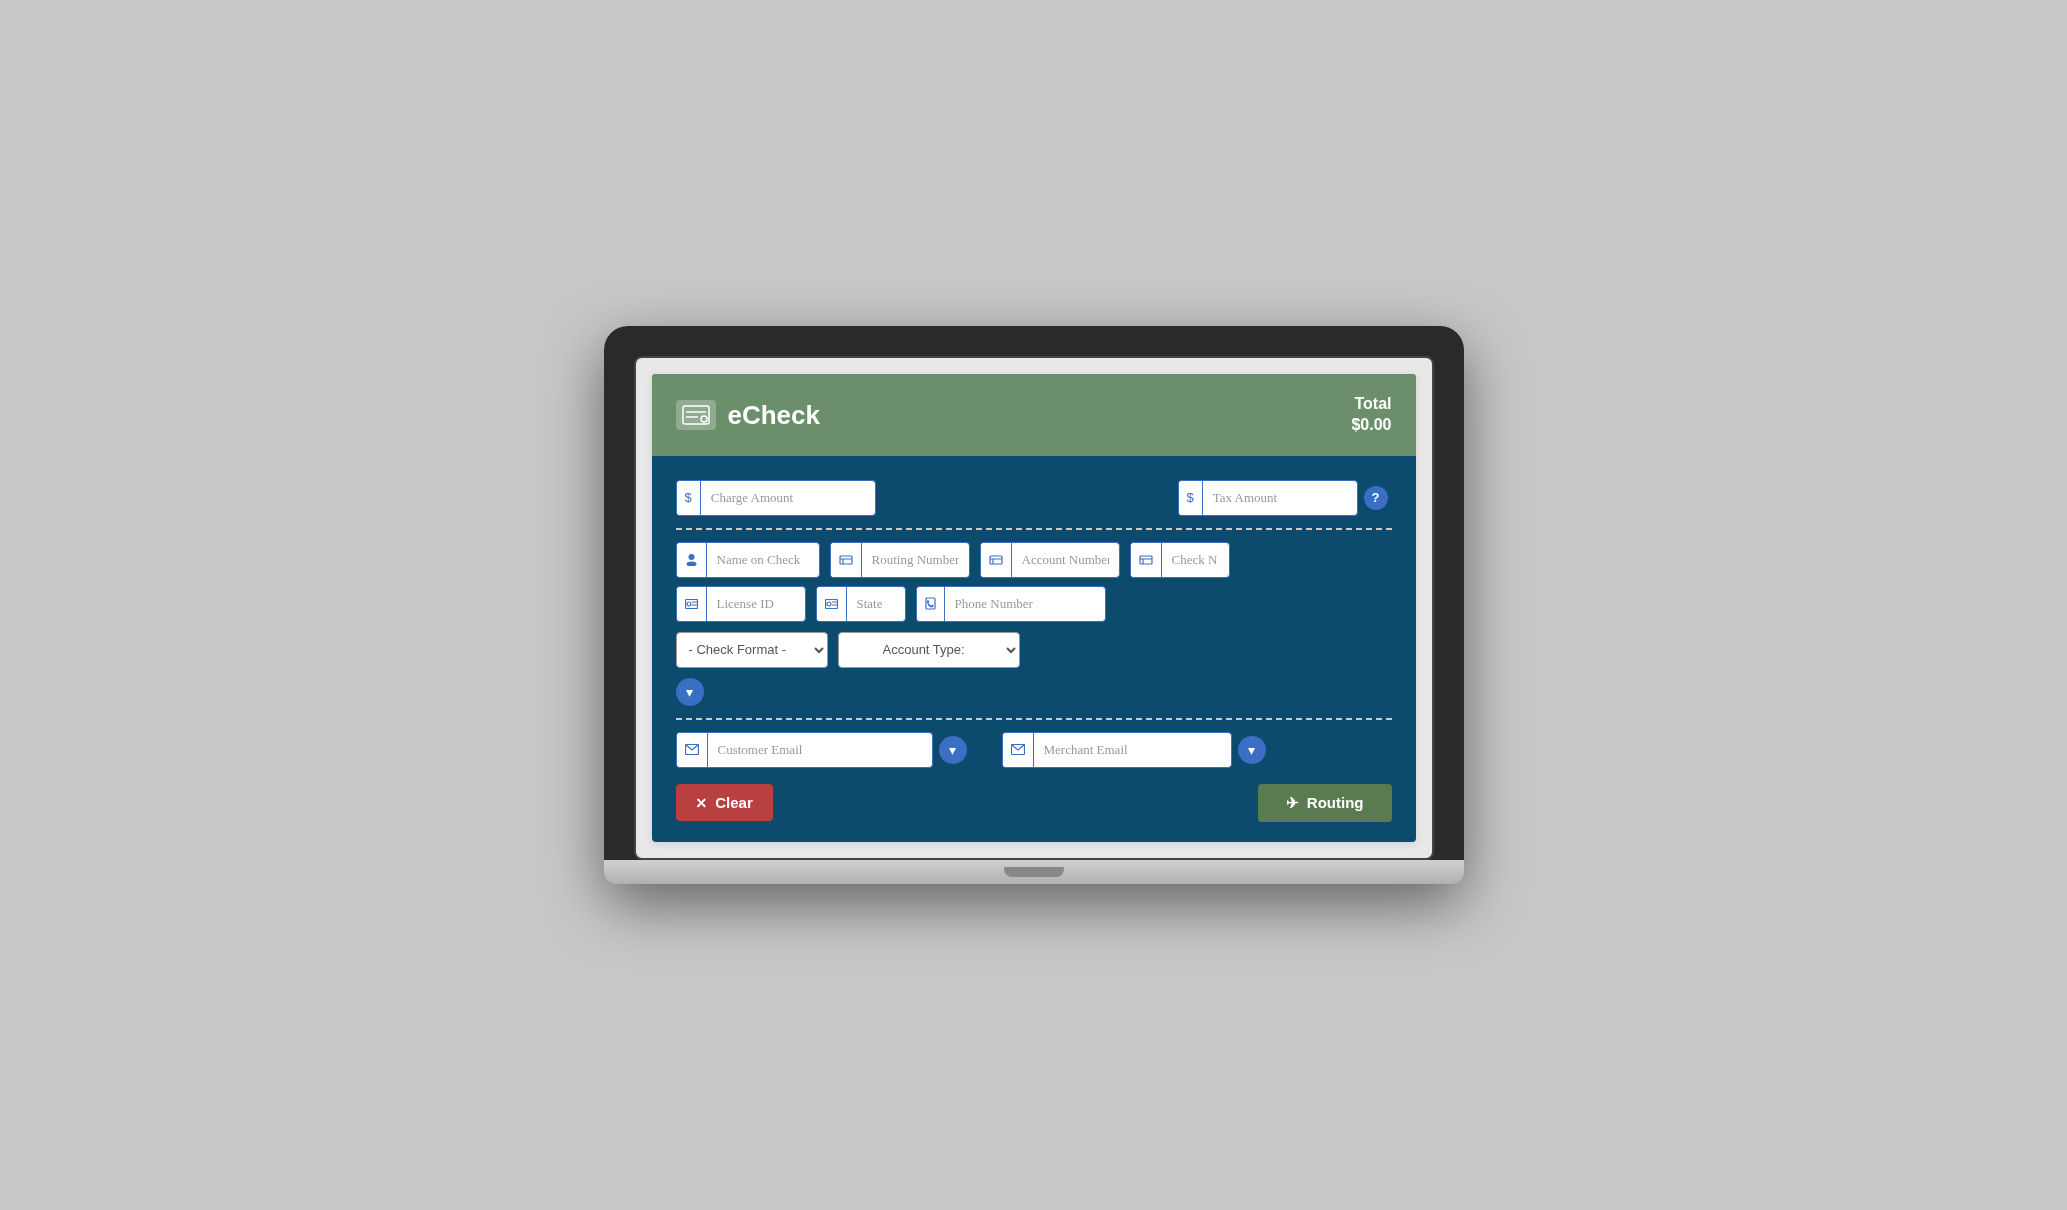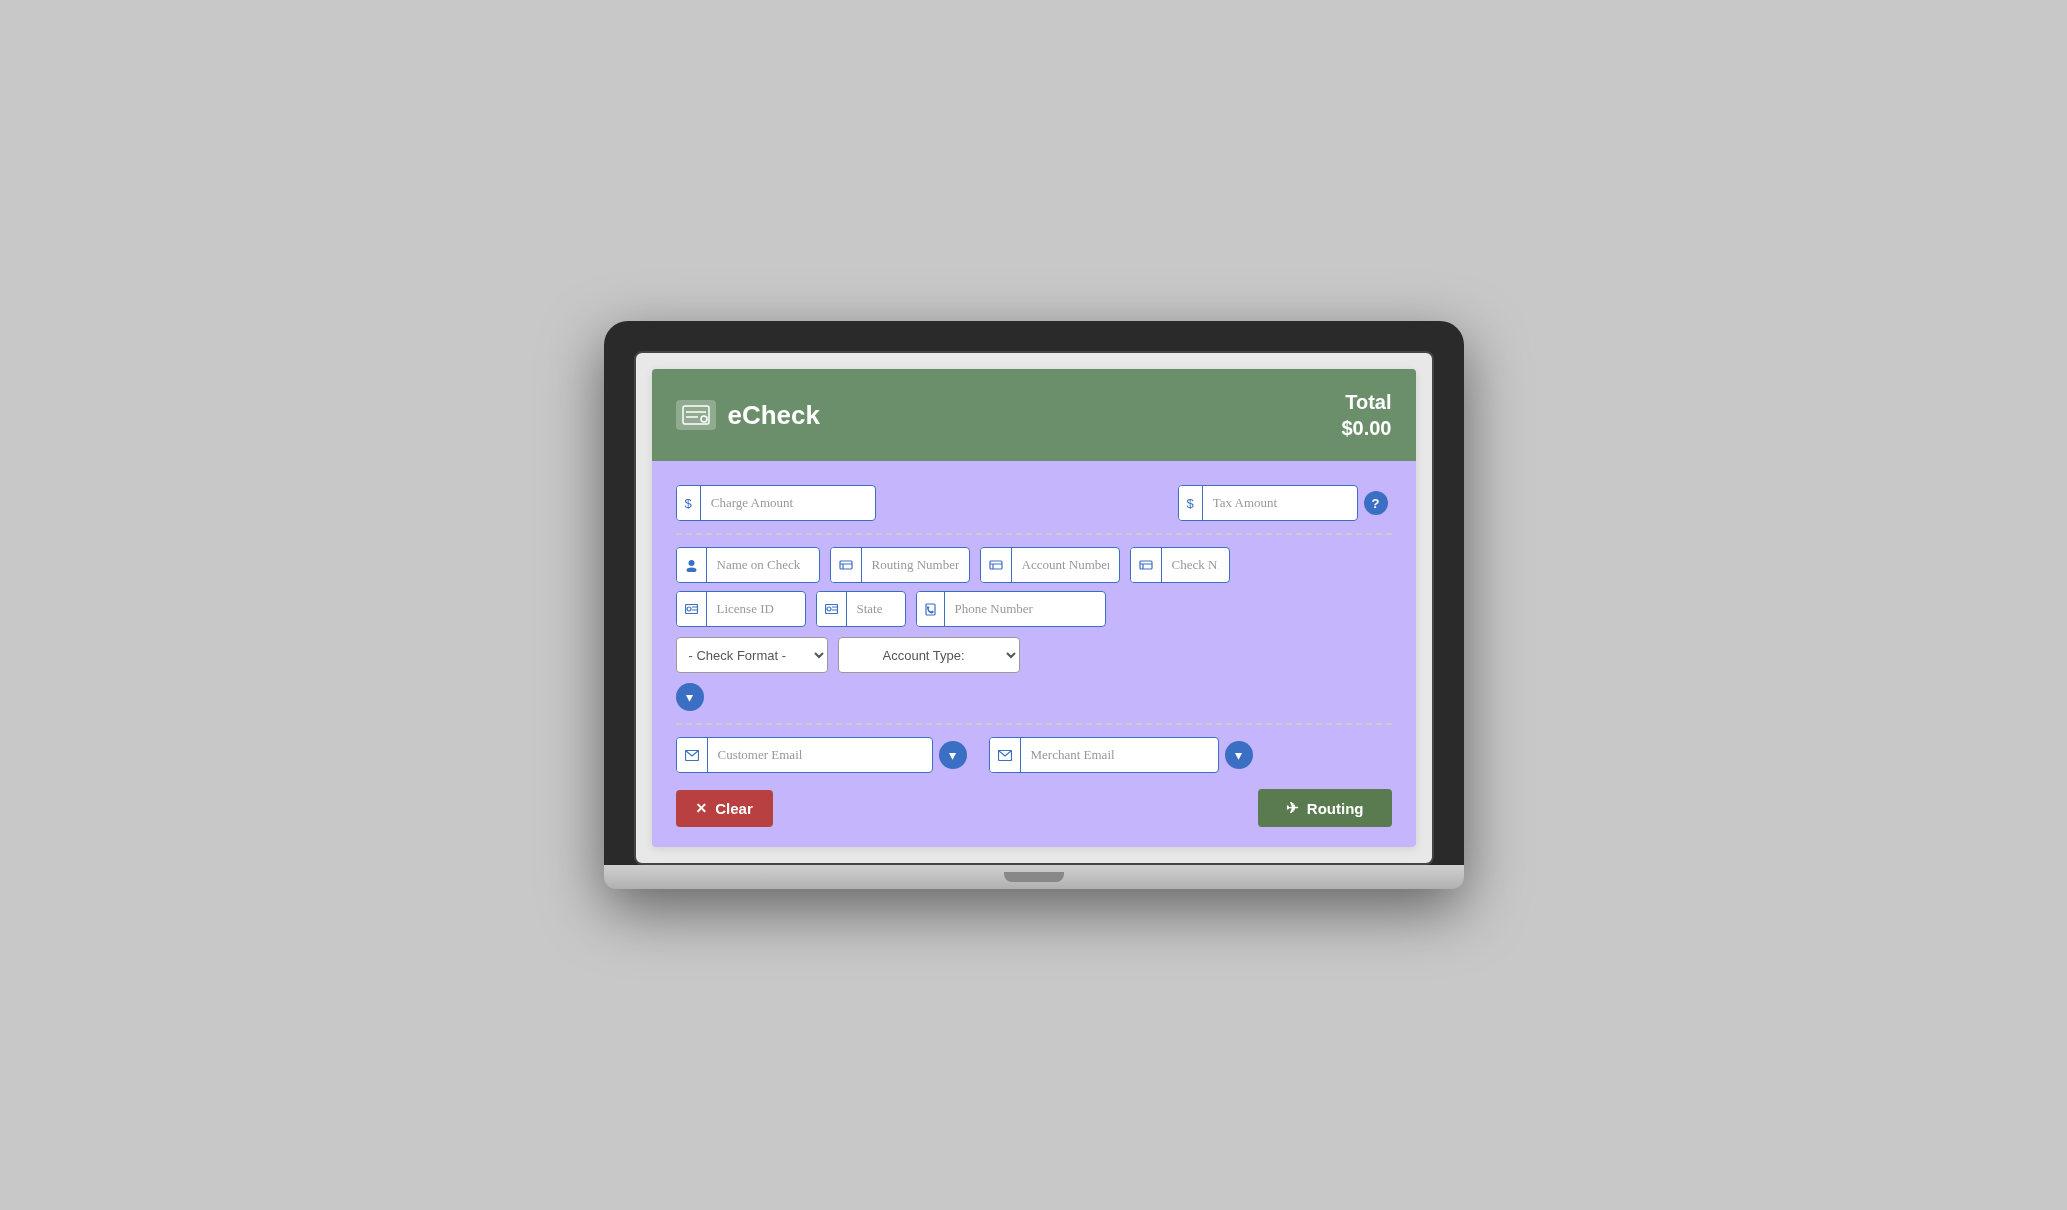--- a/index.html
+++ b/index.html
@@ -40,21 +40,21 @@
     }
 
     .laptop-notch {
       width: 60px;
       height: 10px;
       background: #888;
       border-radius: 0 0 8px 8px;
     }
 
     .app-container {
-      background: #c4b5fd;
+      background: #0c4a6e;
       margin: 16px;
       border-radius: 4px;
       box-shadow: 0 2px 8px rgba(0,0,0,0.1);
       overflow: hidden;
     }
 
     
     .app-header {
       background: #6b8f6b;
       padding: 20px 24px;
@@ -81,21 +81,21 @@
 
     .header-title {
       color: #fff;
       font-size: 26px;
       font-weight: bold;
     }
 
     .header-total {
       color: #fff;
       text-align: right;
-      font-size: 20px;
+      font-size: 16px;
       font-weight: bold;
       line-height: 1.3;
     }
 
     
     .form-area {
       padding: 16px 24px 20px;
     }
 
     
@@ -436,21 +436,21 @@
                 <svg width="14" height="11" viewBox="0 0 14 11" fill="none" stroke="#3a6fc4" stroke-width="1.2">
                   <rect x="0.5" y="0.5" width="13" height="10" rx="1"></rect>
                   <polyline points="0.5,0.5 7,6 13.5,0.5"></polyline>
                 </svg>
               </div>
               <input type="email" placeholder="Customer Email" style="">
             </div>
             <button class="expand-btn">▾</button>
           </div>
 
-          <div class="email-group-wrapper" style="margin-left: 12px;">
+          <div class="email-group-wrapper" style="margin-left: 25px;">
             <div class="input-group w-memail">
               <div class="input-prefix">
                 <svg width="14" height="11" viewBox="0 0 14 11" fill="none" stroke="#3a6fc4" stroke-width="1.2">
                   <rect x="0.5" y="0.5" width="13" height="10" rx="1"></rect>
                   <polyline points="0.5,0.5 7,6 13.5,0.5"></polyline>
                 </svg>
               </div>
               <input type="email" placeholder="Merchant Email" style="">
             </div>
             <button class="expand-btn">▾</button>

